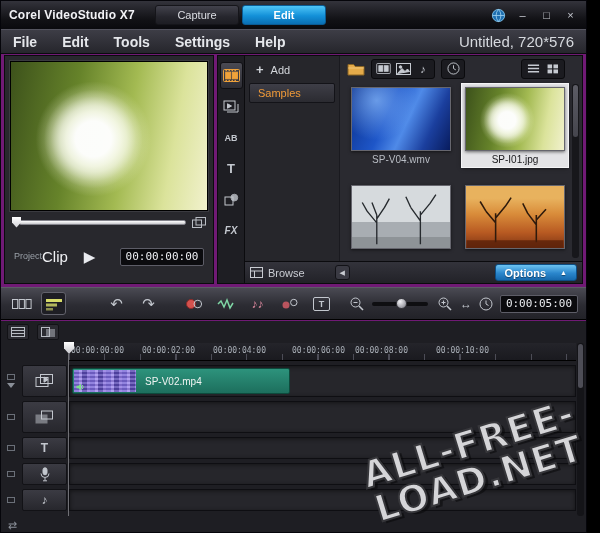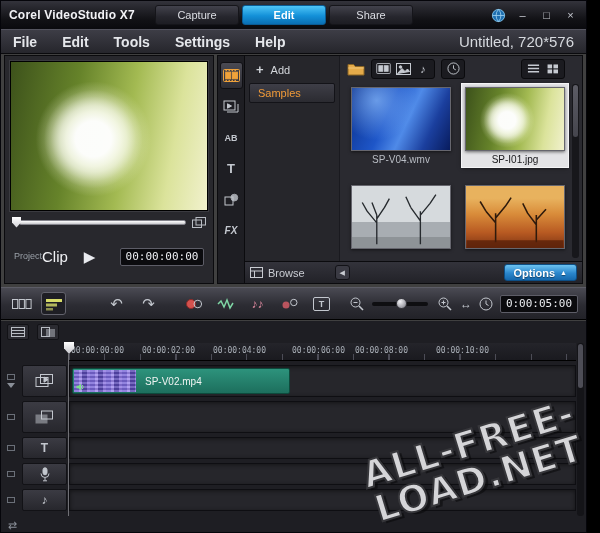--- a/index.html
+++ b/index.html
@@ -1,18 +1,18 @@
 <!DOCTYPE html>
 <html><head>
 <meta charset="utf-8">
 <style>
   * { margin:0; padding:0; box-sizing:border-box; }
   html,body { width:600px; height:533px; background:#000; }
   body { font-family:"Liberation Sans", sans-serif; overflow:hidden; }
-  .app { position:relative; width:587px; height:533px; background:#404040; border:1px solid #05050a; overflow:hidden; }
+  .app { position:relative; width:587px; height:533px; background:#701a75; border:1px solid #05050a; overflow:hidden; }
 
   
   .titlebar { position:absolute; top:0; left:0; right:0; height:28px;
     background:linear-gradient(#33333b,#121216 65%,#0a0a0e); display:flex; align-items:center; padding:0 8px; }
   .app-title { font-size:12px; font-weight:bold; color:#f2f2f6; width:146px; letter-spacing:.2px; }
   .step-tabs { display:flex; gap:3px; }
   .tab { width:84px; height:20px; display:flex; align-items:center; justify-content:center;
     font-size:11px; color:#dcdee4; background:linear-gradient(#42424c,#26262d 60%,#1d1d23);
     border:1px solid #15151a; border-radius:3px; cursor:default; }
   .tab.active { background:linear-gradient(#4ec5f7,#1390d8 55%,#0a6fb4); border-color:#0a5c95; color:#fff; font-weight:bold; }
@@ -84,21 +84,21 @@
   .thumb-desert { background:linear-gradient(#e8b25e 0 20%,#d98c3a 45%,#b85a22 75%,#7e3413 100%); }
   .thumb svg.scene { position:absolute; inset:0; width:100%; height:100%; }
   .lib-scrollbar { position:absolute; right:3px; top:28px; bottom:25px; width:7px; background:#17171b; border-radius:3px; }
   .lib-scroll-thumb { position:absolute; top:1px; left:1px; right:1px; height:52px; background:linear-gradient(#5c5c65,#45454d); border-radius:3px; }
 
   .lib-bottom { position:absolute; left:0; right:0; bottom:0; height:22px; z-index:6; display:flex; align-items:center;
     background:linear-gradient(#33333b,#222228); border-top:1px solid #0b0b0e; padding:0 5px; }
   .browse { display:flex; align-items:center; gap:5px; color:#c9ccd2; font-size:11px; }
   .collapse-btn { margin-left:30px; width:15px; height:15px; border-radius:3px; background:#3a3a43; border:1px solid #121217;
     color:#c9ccd2; font-size:7px; display:flex; align-items:center; justify-content:center; }
-  .options-btn { margin-left:auto; height:17px; padding:0 9px; display:flex; align-items:center; gap:5px;
+  .options-btn { margin-left:auto; height:17px; padding:0 9px; display:flex; align-items:center; gap:14px;
     background:linear-gradient(#6cc3f2,#2a86cc 55%,#1669ad); border:1px solid #0d4f86; border-radius:3px;
     color:#fff; font-size:11px; font-weight:bold; text-shadow:0 1px 1px rgba(0,0,0,.45); }
   .options-arrow { font-size:7px; line-height:7px; }
 
   
   .toolbar { position:absolute; top:286px; left:0; right:0; height:33px;
     background:linear-gradient(#4a4a53,#2c2c33 55%,#222228); border-top:1px solid #5c5c66; border-bottom:1px solid #000;
     display:flex; align-items:center; padding:0 8px; gap:7px; }
   .tb-icon { width:25px; height:23px; display:flex; align-items:center; justify-content:center;
     color:#c3c7ce; font-size:15px; border-radius:3px; }
@@ -162,21 +162,20 @@
 </head>
 <body>
 
 <div class="app">
 
   <div class="titlebar">
     <div class="app-title">Corel VideoStudio X7</div>
     <div class="step-tabs">
       <div class="tab">Capture</div>
       <div class="tab active">Edit</div>
-      <div class="tab">Share</div>
     </div>
     <div class="win-right">
       <span>
         <svg width="15" height="15" viewBox="0 0 16 16">
             <circle cx="8" cy="8" r="6.5" fill="#1e6fb0" stroke="#7ec3ee"></circle>
             <path d="M1.5 8 h13 M8 1.5 a9.5 9.5 0 0 1 0 13 M8 1.5 a9.5 9.5 0 0 0 0 13" stroke="#a8d8f6" stroke-width=".8" fill="none"></path>
           </svg>
       </span>
       <div class="wc">–</div>
       <div class="wc">□</div>

